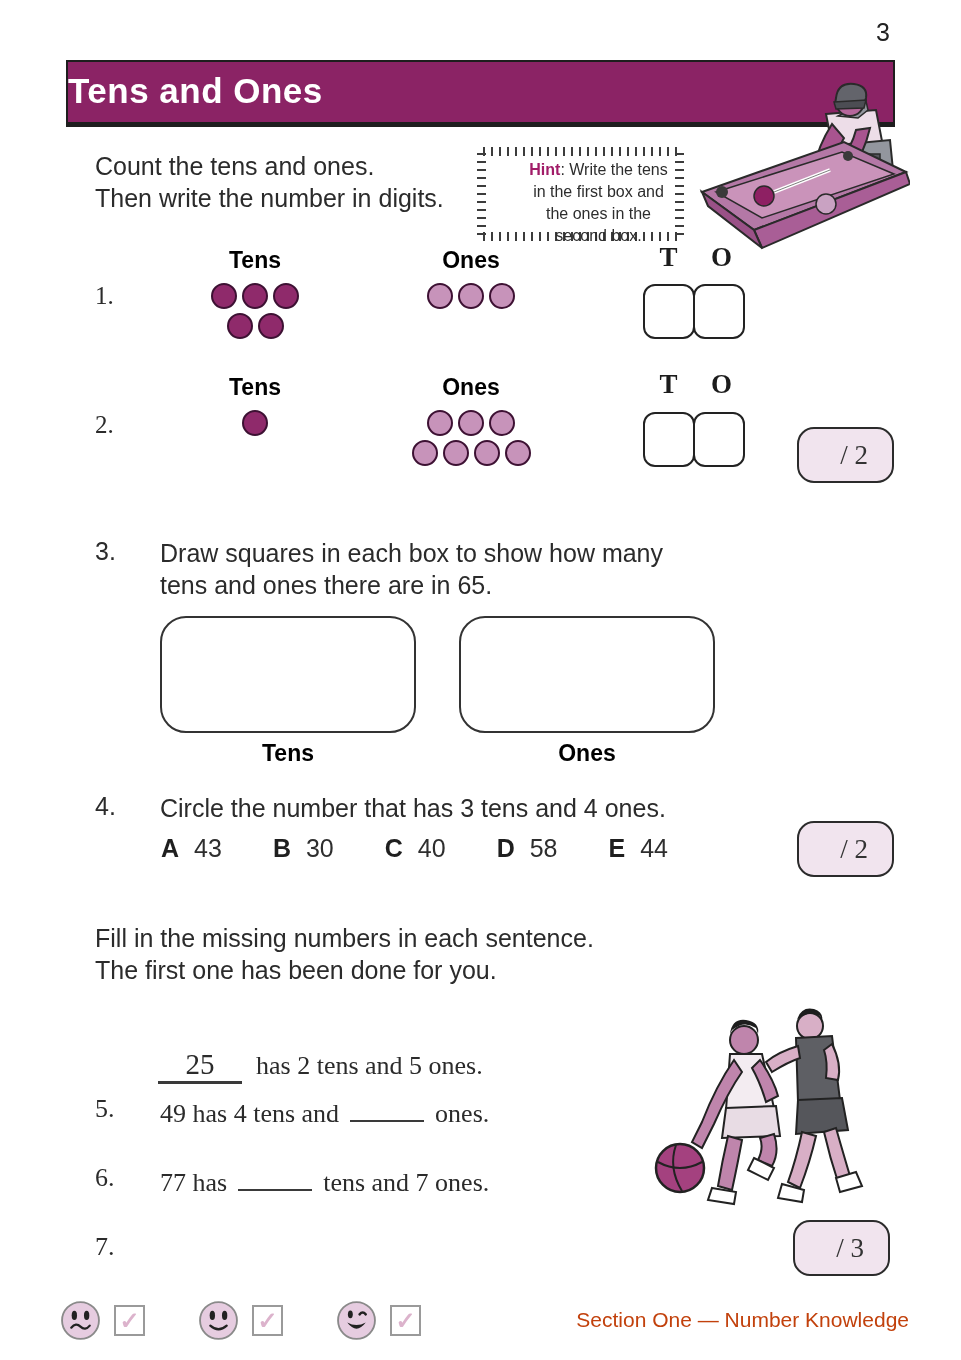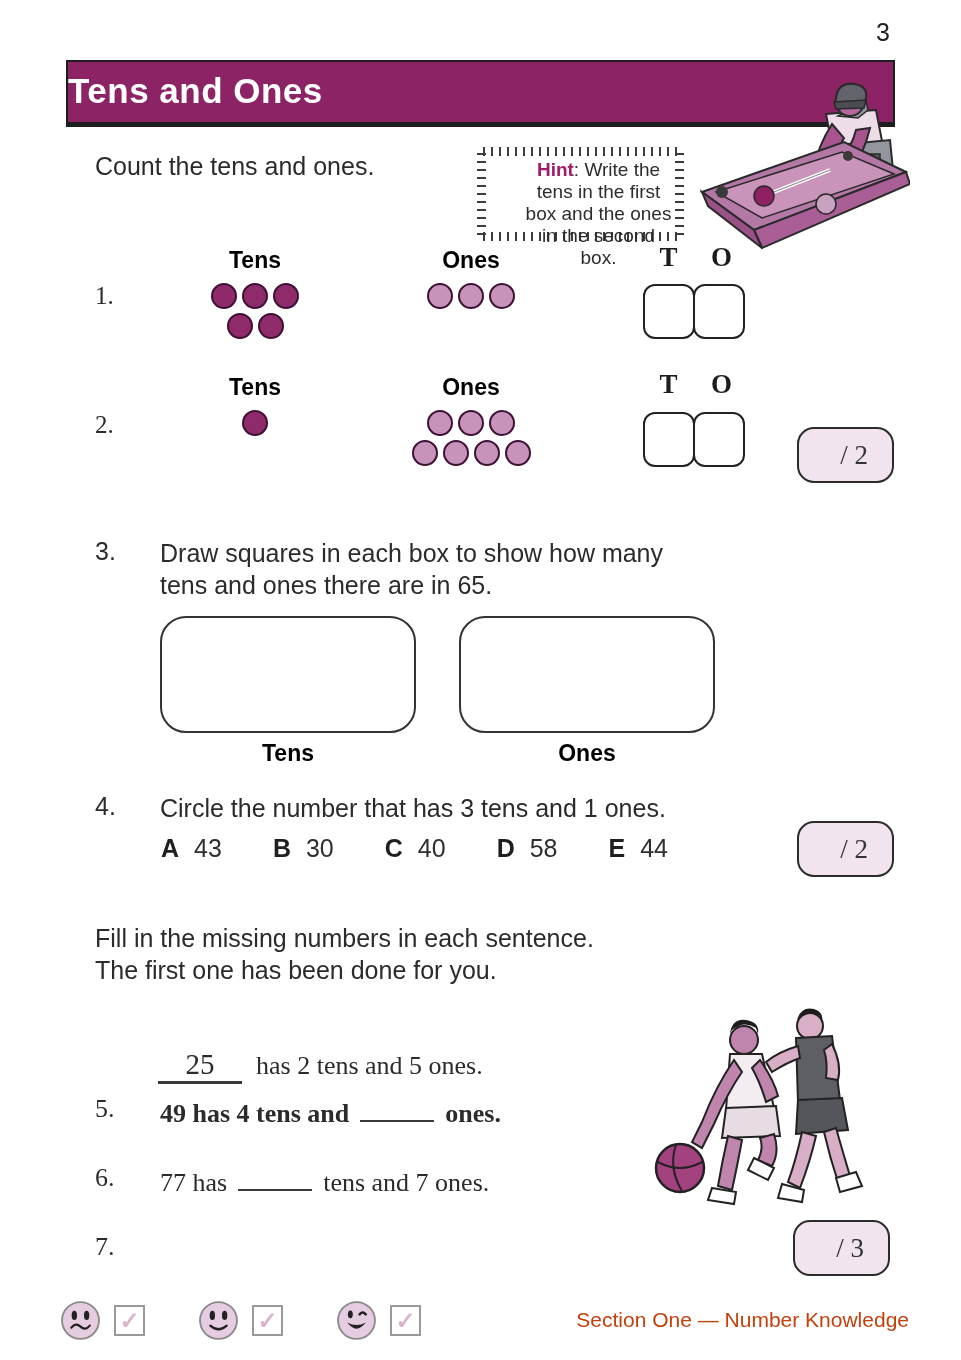--- a/index.html
+++ b/index.html
@@ -21,21 +21,21 @@
   
   .hint{left:477px;top:147px;width:207px;height:94px;}
   .hint-edge{position:absolute;background-repeat:repeat;}
   .hint-top,.hint-bot{left:6px;right:6px;height:9px;
         background:repeating-linear-gradient(90deg,#3c3c3c 0 2px,transparent 2px 8px);}
   .hint-top{top:0;} .hint-bot{bottom:0;}
   .hint-left,.hint-right{top:6px;bottom:6px;width:9px;
         background:repeating-linear-gradient(0deg,#3c3c3c 0 2px,transparent 2px 8px);}
   .hint-left{left:0;} .hint-right{right:0;}
   .hint-text{position:absolute;left:12px;right:12px;top:12px;bottom:12px;
-        font-size:19px;line-height:22px;text-align:center;color:#2d2d2d;margin-left:36px;}
+        font-size:16px;line-height:22px;text-align:center;color:#2d2d2d;margin-left:36px;}
   .hint-label{color:#A11C68;font-weight:bold;}
 
   .magenta-label{color:#000000;font-weight:bold;font-size:23px;text-align:center;}
 
   .qnum{font-size:25px;color:#2b2b2b;}
 
   
   .dot-block{display:flex;flex-direction:column;align-items:center;gap:4px;}
   .dot-row{display:flex;gap:5px;justify-content:center;}
   .dot{width:26px;height:26px;border-radius:50%;border:2.5px solid #3D1133;box-sizing:border-box;}
@@ -113,20 +113,21 @@
     <circle cx="150" cy="76" r="5" fill="#3a3a3a"></circle>
 
     <line x1="132" y1="90" x2="76" y2="112" stroke="#ffffff" stroke-width="4"></line>
     <line x1="132" y1="90" x2="76" y2="112" stroke="#2a2a2a" stroke-width="1" opacity=".6"></line>
     <circle cx="66" cy="116" r="10" fill="#8E2063" stroke="#2a2a2a" stroke-width="1.5"></circle>
     <circle cx="128" cy="124" r="10" fill="#C9A2C2" stroke="#2a2a2a" stroke-width="1.5"></circle>
   </svg>
 
   <div class="abs body-text" style="left:95px;top:150px;">
     <div>Count the tens and ones.</div>
+    <div>Then write the number in digits.</div>
   </div>
 
   <div class="abs hint">
     <div class="hint-edge hint-top"></div>
     <div class="hint-edge hint-bot"></div>
     <div class="hint-edge hint-left"></div>
     <div class="hint-edge hint-right"></div>
     <div class="hint-text"><span class="hint-label">Hint</span><span>: Write the tens in the first box and the ones in the second box.</span></div>
   </div>
 
@@ -195,21 +196,21 @@
   <div class="abs body-text" style="left:160px;top:537px;">
     <div>Draw squares in each box to show how many</div>
     <div>tens and ones there are in 65.</div>
   </div>
   <div class="abs big-box" style="left:160px;top:616px;"></div>
   <div class="abs big-box" style="left:459px;top:616px;"></div>
   <div class="abs magenta-label box-label" style="left:160px;top:740px;">Tens</div>
   <div class="abs magenta-label box-label" style="left:459px;top:740px;">Ones</div>
 
   <div class="abs qnum" style="left:95px;top:792px;">4.</div>
-  <div class="abs body-text" style="left:160px;top:792px;">Circle the number that has 3 tens and 1 ones.</div>
+  <div class="abs body-text" style="left:160px;top:792px;">Circle the number that has 3 tens and 4 ones.</div>
   <div class="abs options" style="left:161px;top:834px;">
     <div class="option">
       <span class="letter">A</span>
       <span class="value">43</span>
     </div>
     <div class="option">
       <span class="letter">B</span>
       <span class="value">30</span>
     </div>
     <div class="option">
@@ -230,21 +231,21 @@
   <div class="abs body-text" style="left:95px;top:922px;">
     <div>Fill in the missing numbers in each sentence.</div>
     <div>The first one has been done for you.</div>
   </div>
 
   <div class="abs serif-text" style="left:158px;top:1048px;">
     <span class="ex-blank"><span class="ans">25</span></span><span>has 2 tens and 5 ones.</span>
   </div>
 
   <div class="abs serif-text" style="left:95px;top:1094px;">5.</div>
-  <div class="abs serif-text" style="left:160px;top:1094px;font-weight:bold;">
+  <div class="abs serif-text" style="left:160px;top:1094px;">
     <span>49 has 4 tens and</span><span class="blank"></span><span>ones.</span>
   </div>
 
   <div class="abs serif-text" style="left:95px;top:1163px;">6.</div>
   <div class="abs serif-text" style="left:160px;top:1163px;">
     <span>77 has</span><span class="blank"></span><span>tens and 7 ones.</span>
   </div>
 
   <div class="abs serif-text" style="left:95px;top:1232px;">7.</div>
 

